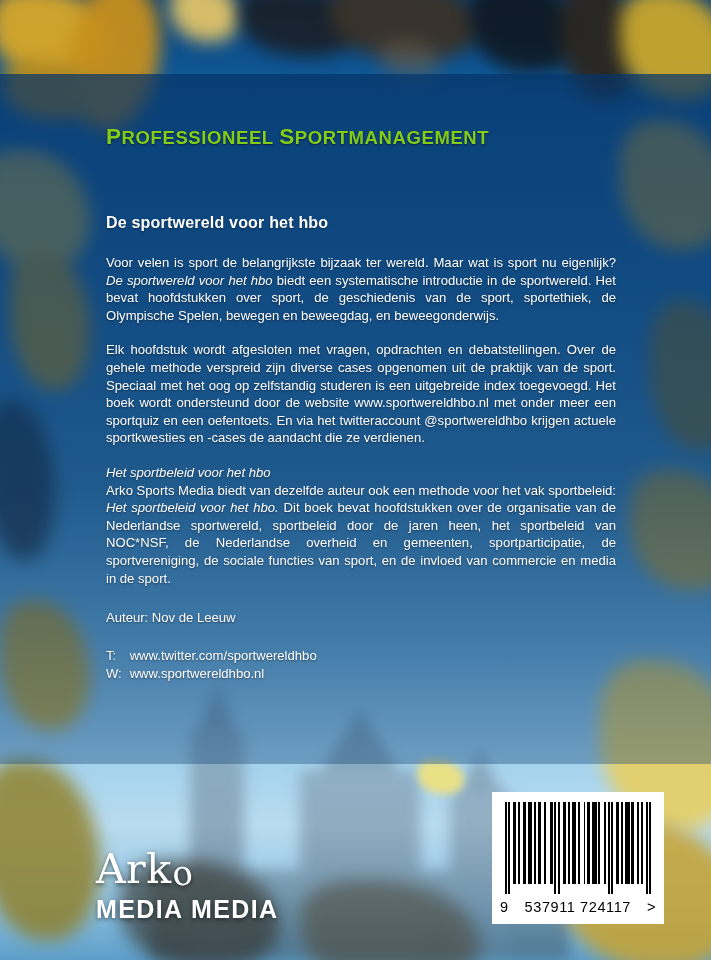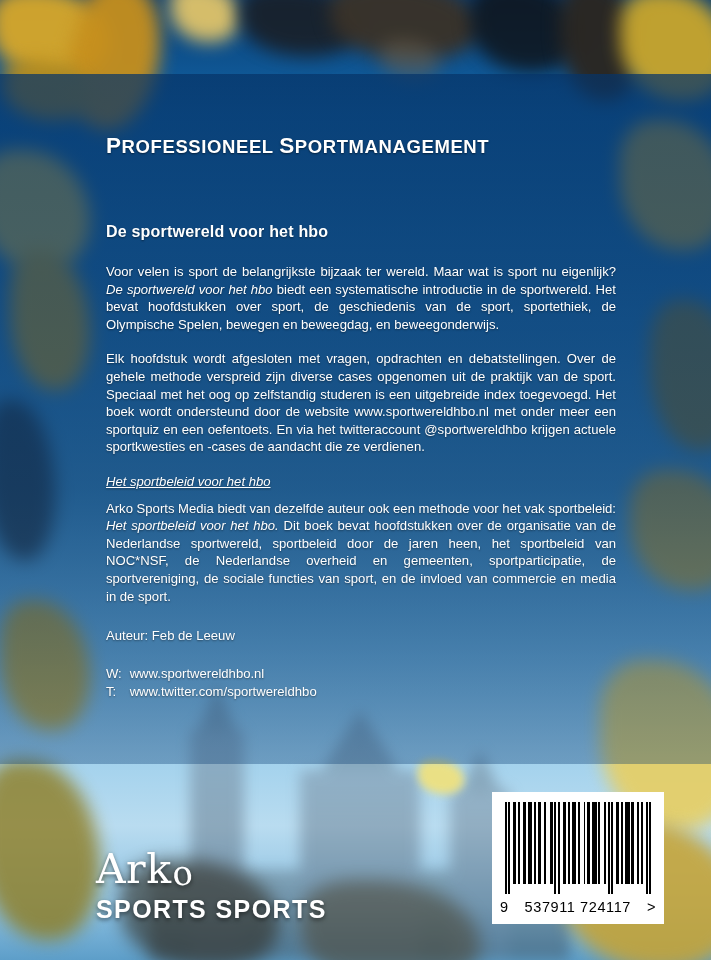--- a/index.html
+++ b/index.html
@@ -95,22 +95,22 @@
     position: absolute;
     left: 106px;
     top: 120px;
     width: 510px;
     color: #ffffff;
   }
   .series-title {
     font-size: 18.5px;
     letter-spacing: .6px;
     font-weight: bold;
-    margin: 13px 0 64px 0;
-    color: #ffffff;
+    margin: 4px 0 64px 0;
+    color: #84cc16;
     text-shadow: 0 1px 2px rgba(0,0,0,.5);
   }
   .series-title .cap { font-size: 22.5px; }
 
   .book-title {
     font-size: 16px;
     font-weight: bold;
     margin: 0 0 22px 0;
     letter-spacing: .2px;
     text-shadow: 0 1px 2px rgba(0,0,0,.45);
@@ -251,48 +251,48 @@
     </div>
 
     <h1 class="book-title">De sportwereld voor het hbo</h1>
 
     <p class="body">
       Voor velen is sport de belangrijkste bijzaak ter wereld. Maar wat is sport nu eigenlijk? <span class="it">De sportwereld voor het hbo</span> biedt een systematische introductie in de sportwereld. Het bevat hoofdstukken over sport, de geschiedenis van de sport, sportethiek, de Olympische Spelen, bewegen en beweegdag, en beweegonderwijs.
     </p>
 
     <p class="body">Elk hoofdstuk wordt afgesloten met vragen, opdrachten en debatstellingen. Over de gehele methode verspreid zijn diverse cases opgenomen uit de praktijk van de sport. Speciaal met het oog op zelfstandig studeren is een uitgebreide index toegevoegd. Het boek wordt ondersteund door de website www.sportwereldhbo.nl met onder meer een sportquiz en een oefentoets. En via het twitteraccount @sportwereldhbo krijgen actuele sportkwesties en -cases de aandacht die ze verdienen.</p>
 
-    <p class="body it" style="margin-bottom:9px;text-decoration:underline;">Het sportbeleid voor het hbo</p>
+    <p class="body it" style="margin-bottom:0;">Het sportbeleid voor het hbo</p>
     <p class="body">
       Arko Sports Media biedt van dezelfde auteur ook een methode voor het vak sportbeleid: <span class="it">Het sportbeleid voor het hbo.</span> Dit boek bevat hoofdstukken over de organisatie van de Nederlandse sportwereld, sportbeleid door de jaren heen, het sportbeleid van NOC*NSF, de Nederlandse overheid en gemeenten, sportparticipatie, de sportvereniging, de sociale functies van sport, en de invloed van commercie en media in de sport.
     </p>
 
     <div class="credits">
       <div>
         <span class="lbl">Auteur:</span>
-        <span>Feb de Leeuw</span>
+        <span>Nov de Leeuw</span>
       </div>
     </div>
 
     <div class="links">
+      <div>
+        <span class="key">T:</span>
+        <span>www.twitter.com/sportwereldhbo</span>
+      </div>
       <div>
         <span class="key">W:</span>
         <span>www.sportwereldhbo.nl</span>
       </div>
-      <div>
-        <span class="key">T:</span>
-        <span>www.twitter.com/sportwereldhbo</span>
-      </div>
     </div>
 
   </div>
 
   <div class="logo">
     <div class="word">Ark<span class="swirl">o</span></div>
-    <div class="sub">SPORTS SPORTS</div>
+    <div class="sub">MEDIA MEDIA</div>
   </div>
 
   <div class="barcode-box">
     <div class="bars">
       <i style="width:2px"></i>
         <i style="width:2px;background:#fff"></i>
         <i style="width:2px"></i>
       <i style="width:3px;background:#fff"></i>
         <i style="width:4px" class="short"></i>
         <i style="width:2px;background:#fff"></i>

